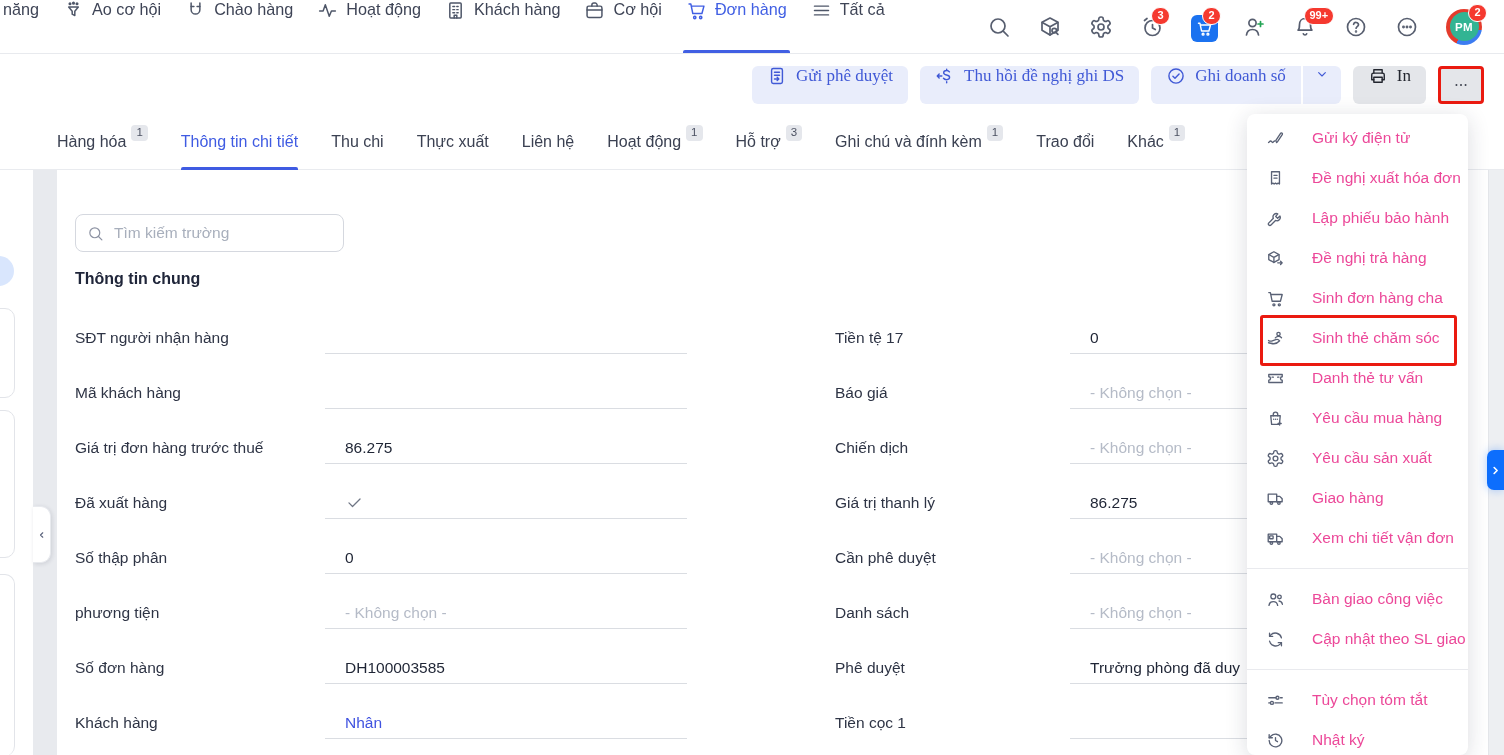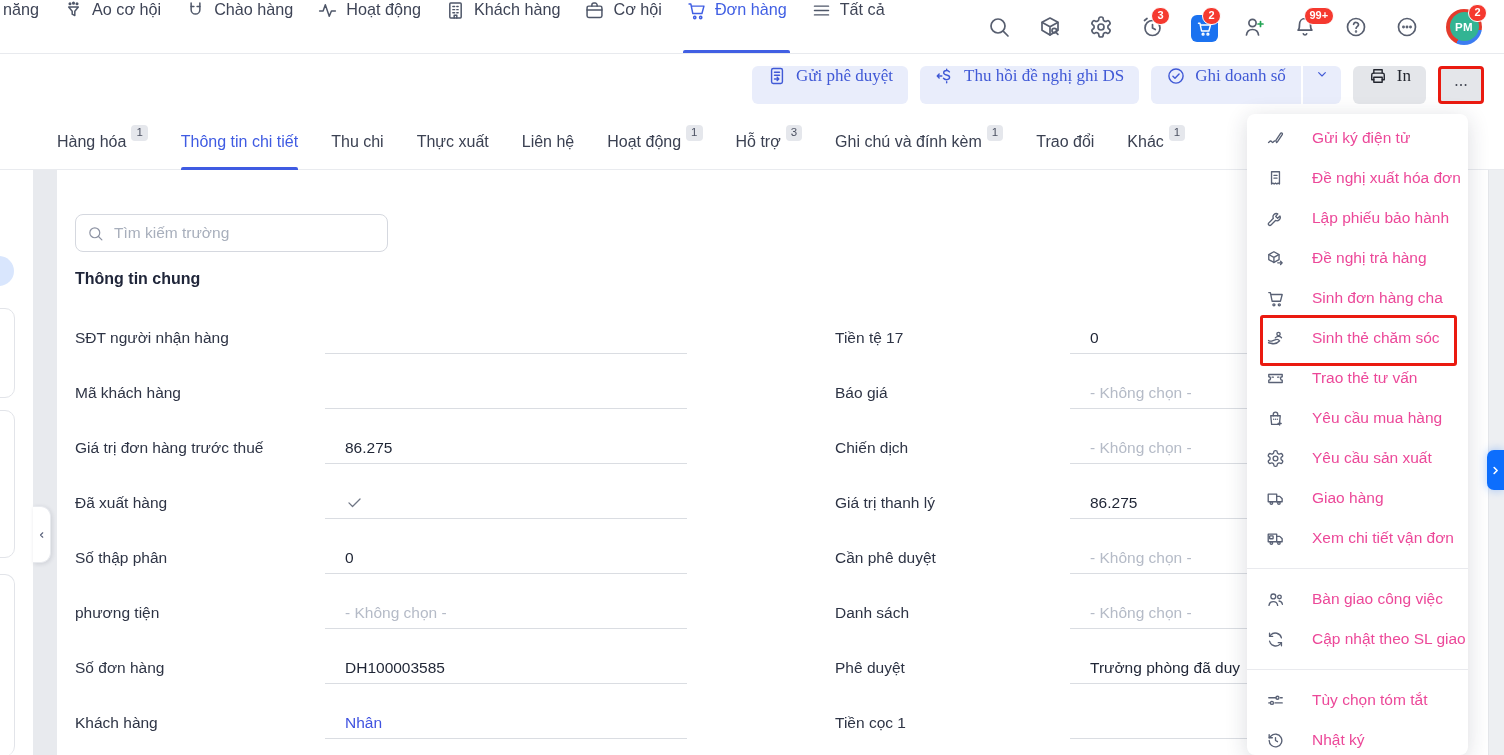--- a/index.html
+++ b/index.html
@@ -63,21 +63,21 @@
   .frag-circle{position:absolute;left:-16px;top:86px;width:30px;height:30px;border-radius:50%;background:#d9e6fd}
   .frag-box{position:absolute;left:-22px;width:35px;border:1px solid #e2e4e9;border-radius:10px;background:#fff}
   .fb1{top:138px;height:88px}.fb2{top:240px;height:146px}.fb3{top:404px;height:181px;border-bottom:none}
   .collapse-handle{position:absolute;left:33px;top:336px;width:18px;height:57px;background:#fff;border:1px solid #e8eaee;border-left:none;
                    border-radius:0 10px 10px 0;box-shadow:1px 1px 4px rgba(40,50,70,.14);display:flex;align-items:center;
                    justify-content:center;color:#59617a;cursor:pointer;z-index:3;padding:0}
   .collapse-handle .ic{width:12px;height:12px}
   .collapse-handle .ic svg{stroke-width:2.2}
   .panel{position:absolute;left:57px;top:0;width:1431px;height:585px;background:#fff}
 
-  .search-field{position:absolute;left:18px;top:44px;width:313px;height:38px}
+  .search-field{position:absolute;left:18px;top:44px;width:269px;height:38px}
   .search-field input{width:100%;height:100%;box-sizing:border-box;border:1px solid #d5d8df;border-radius:8px;
                       padding:0 12px 0 38px;font-size:15.5px;font-family:inherit;color:#333;outline:none;background:#fff}
   .search-field input::placeholder{color:#a8afbc}
   .search-field .ic{position:absolute;left:12px;top:10.5px;width:17px;height:17px;color:#8d93a3}
 
   .section-title{position:absolute;left:18px;top:100px;margin:0;font-size:16px;font-weight:bold;color:#20263a}
 
   .col{position:absolute;top:158px}
   #col-left{left:18px;width:630px}
   #col-right{left:778px;width:472px}
@@ -506,21 +506,21 @@
       </span>
       <span>Sinh thẻ chăm sóc</span>
     </div>
     <div class="menu-item">
       <span class="ic">
         <svg viewBox="0 0 24 24">
           <path d="M3.5 7h17v2.8a2.2 2.2 0 0 0 0 4.4V17h-17v-2.8a2.2 2.2 0 0 0 0-4.4V7z"></path>
           <path d="M7.7 10.3h1.6M14.7 10.3h1.6"></path>
         </svg>
       </span>
-      <span>Trao thẻ tư vấn</span>
+      <span>Danh thẻ tư vấn</span>
     </div>
     <div class="menu-item">
       <span class="ic">
         <svg viewBox="0 0 24 24">
           <path d="M6 8.5h12l-1.1 11h-9.8L6 8.5z"></path>
           <path d="M9.2 8.5V6.7a2.8 2.8 0 0 1 5.6 0v1.8"></path>
           <path d="M9.7 13h.01M12 13h.01M14.3 13h.01"></path>
           <path d="M17.2 16.3v4M15.2 18.3h4"></path>
         </svg>
       </span>

